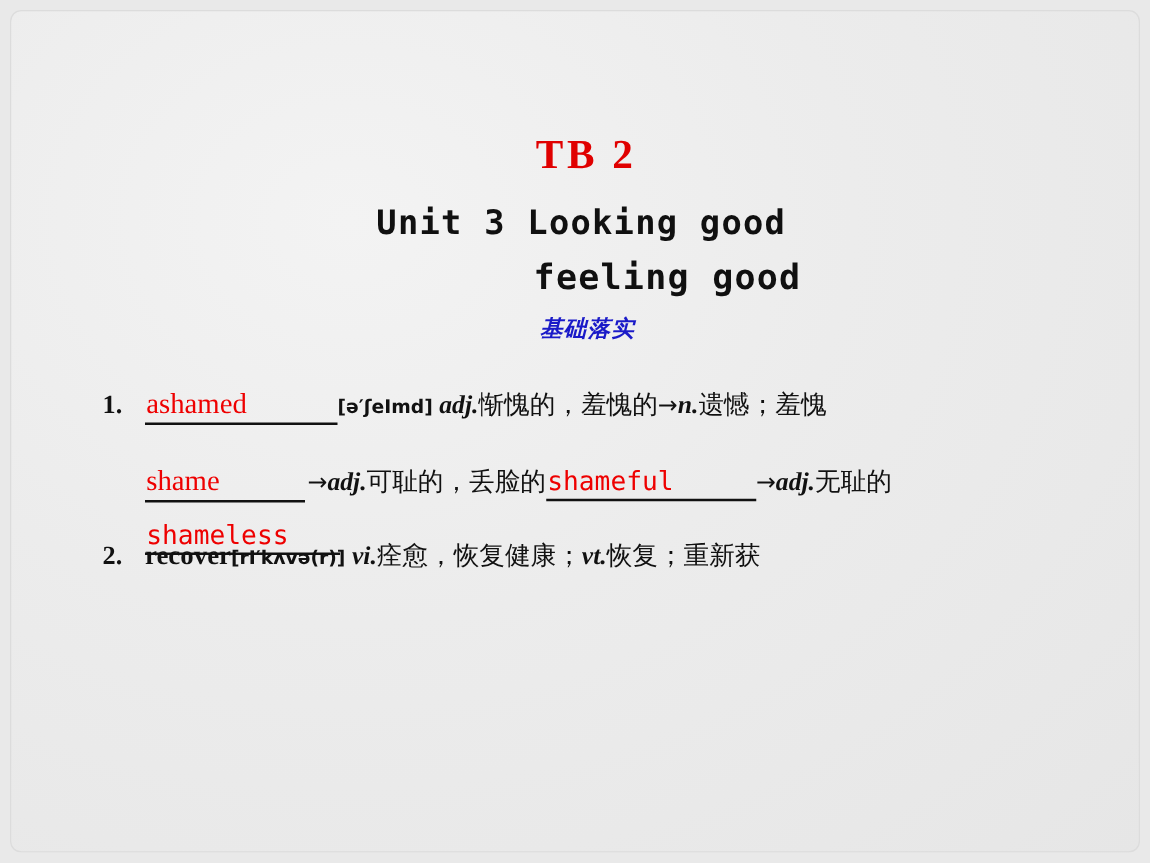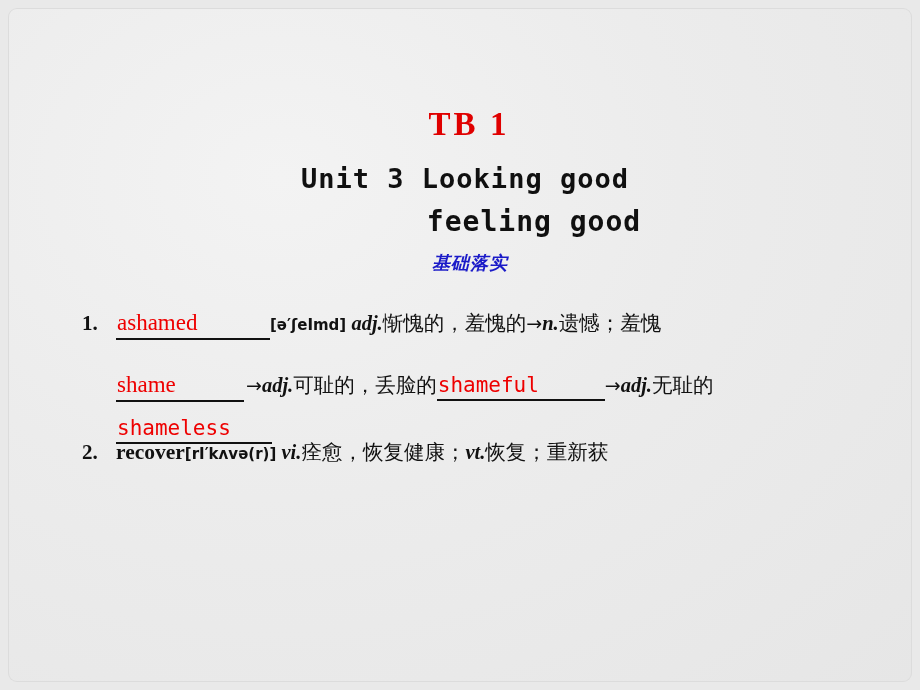--- a/index.html
+++ b/index.html
@@ -167,29 +167,29 @@
     font-family: "DejaVu Sans", sans-serif;
     font-size: 19px;
     color: #111;
   }
   .en-b {
     font-family: "Liberation Serif", serif;
     font-weight: bold;
     font-size: 21.5px;
     color: #111;
   }
-  .entry2 .eline { line-height: 43px; height: 45px; }
+  .entry2 .eline { line-height: 26px; height: 45px; }
 </style>
 </head>
 <body>
 
 <div id="slide">
 
   <div class="title-block">
-    <div class="tb-title">TB 1</div>
+    <div class="tb-title">TB 2</div>
     <div class="unit-line-1">Unit 3  Looking good</div>
     <div class="unit-line-2">feeling good</div>
     <div class="cn-heading">基础落实</div>
   </div>
 
   <div id="entries">
 
     <div class="entry entry1">
       <div class="eline">
         <span class="num">1.</span><span class="blank serif b-ashamed">ashamed</span><span class="ph">[ə′ʃeImd] </span><span class="pos">adj.</span><span class="cn">惭愧的，羞愧的</span><span class="arrow">→</span><span class="pos">n.</span><span class="cn">遗憾；羞愧</span>

